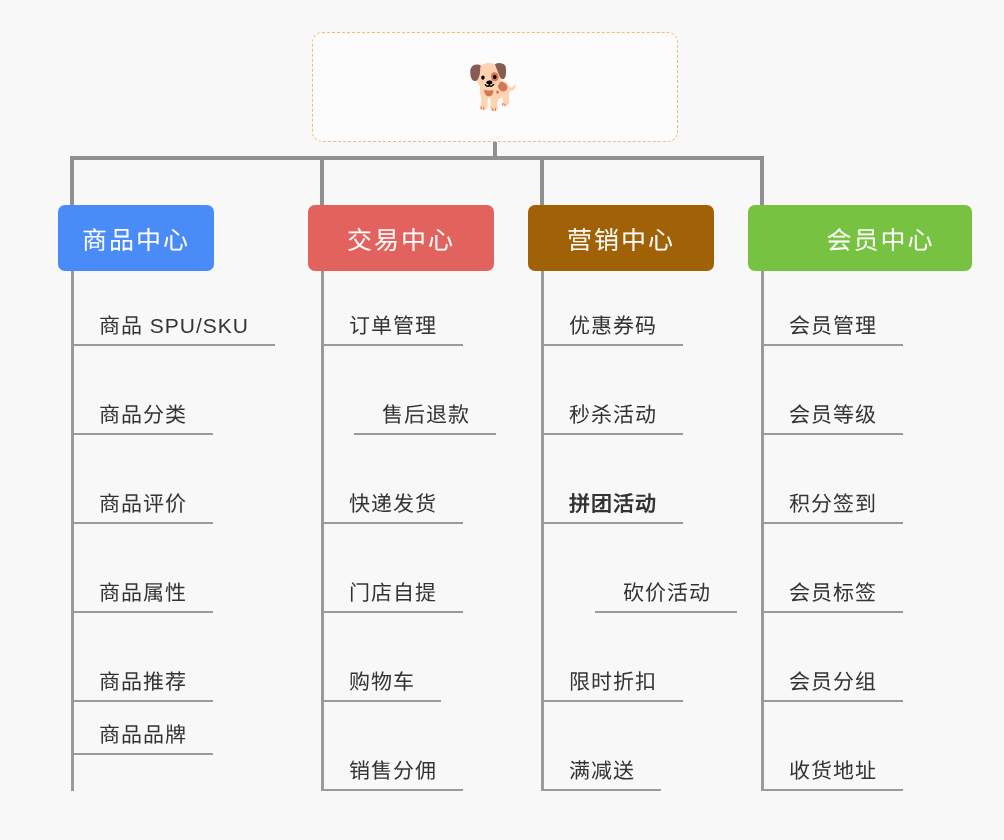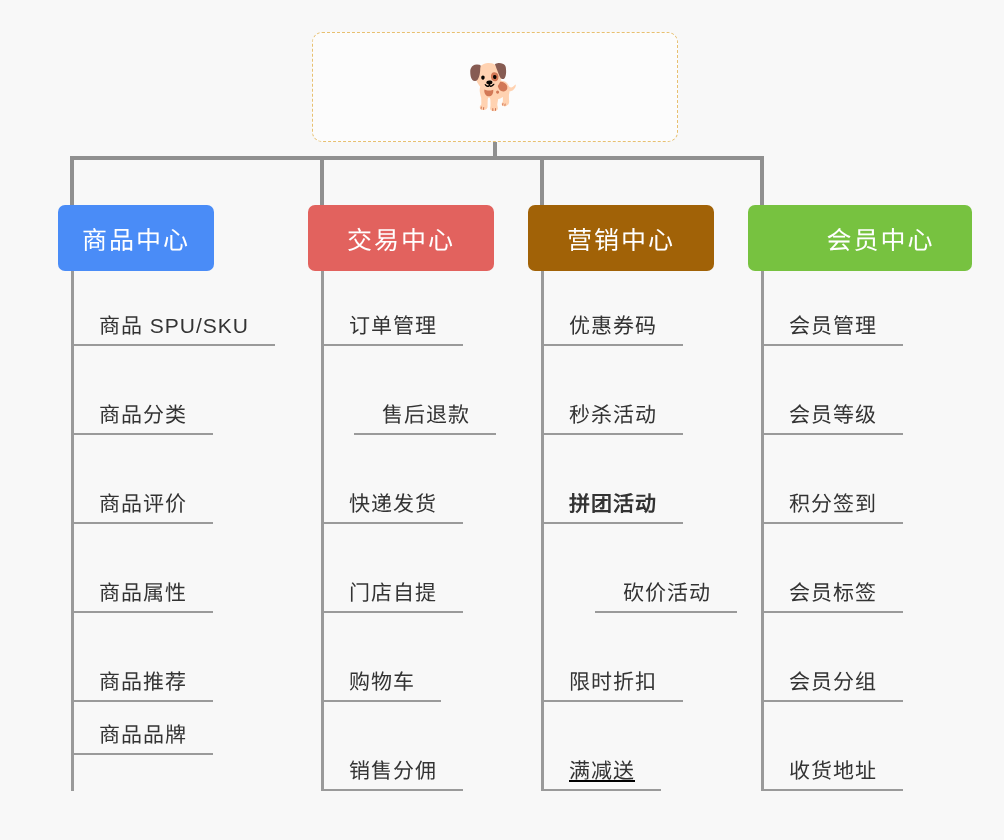--- a/index.html
+++ b/index.html
@@ -177,21 +177,21 @@
       </div>
       <div class="leaf" style="left: 541px; top: 478px; font-weight: bold;">
         <span class="leaf-label">拼团活动</span>
       </div>
       <div class="leaf" style="left: 567px; top: 567px; margin-left: 28px;">
         <span class="leaf-label">砍价活动</span>
       </div>
       <div class="leaf" style="left: 541px; top: 656px;">
         <span class="leaf-label">限时折扣</span>
       </div>
-      <div class="leaf" style="left: 541px; top: 745px; text-decoration: underline;">
+      <div class="leaf" style="left: 541px; top: 745px;">
         <span class="leaf-label">满减送</span>
       </div>
       <div class="cat-box" style="left: 748px; top: 205px; width: 224px; background: rgb(119, 194, 64); padding-left: 41px;">
         <span>会员中心</span>
       </div>
       <div class="branch-spine" style="left: 761px; top: 271px; height: 520px;"></div>
       <div class="leaf" style="left: 761px; top: 300px;">
         <span class="leaf-label">会员管理</span>
       </div>
       <div class="leaf" style="left: 761px; top: 389px;">

